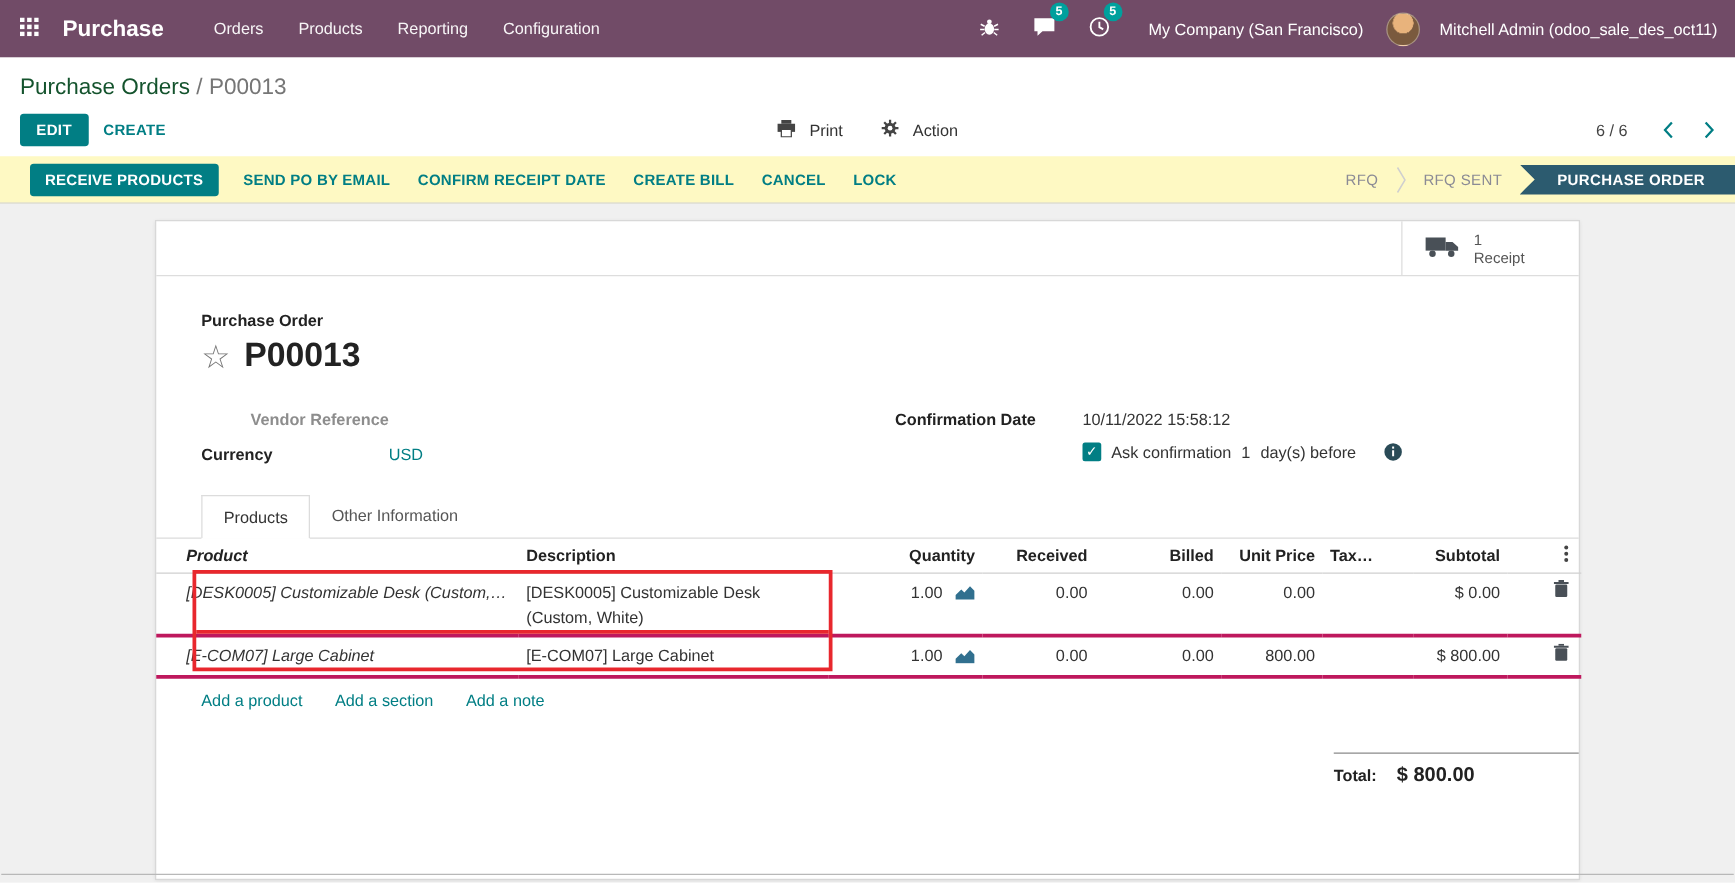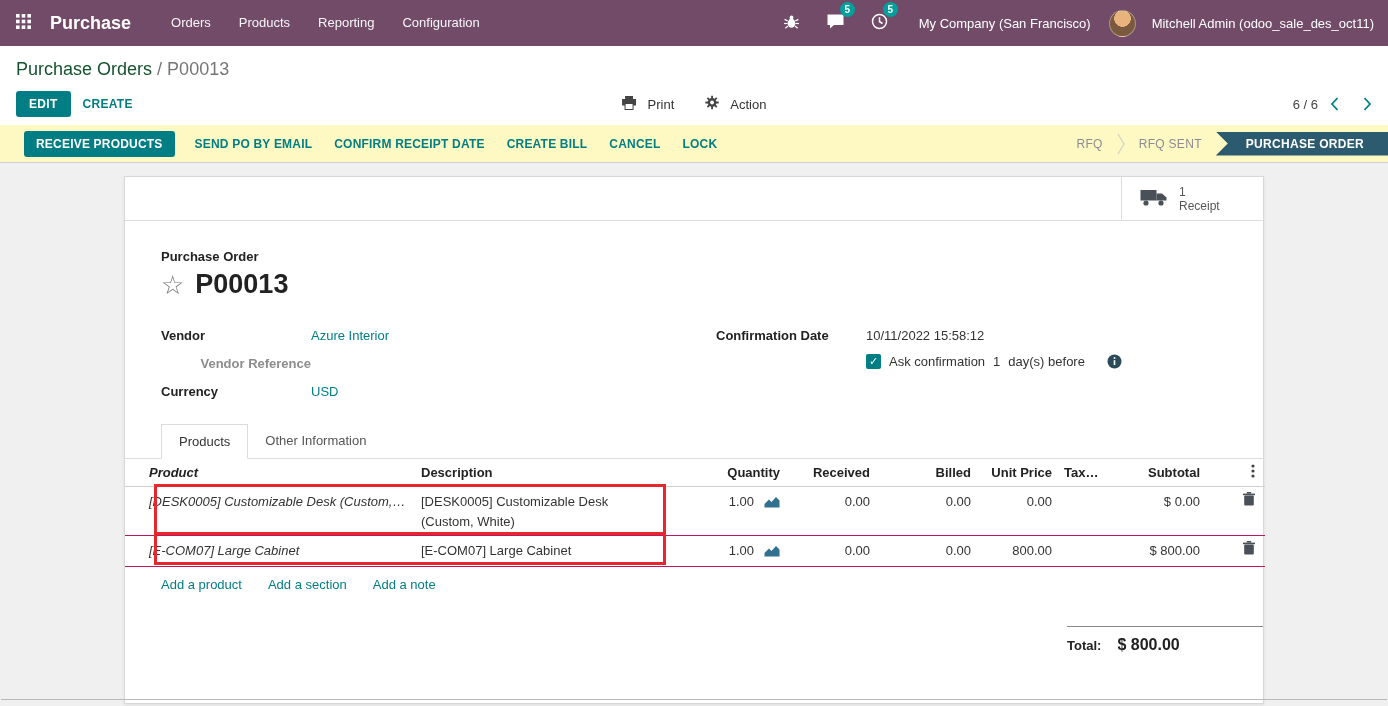--- a/index.html
+++ b/index.html
@@ -37,21 +37,21 @@
   .bc-parent { color: #14532d; cursor: pointer; }
   .bc-sep, .bc-current { color: #767676; }
 
   .buttons-row { display: flex; align-items: center; padding: 9px 16px 8px; position: relative; }
   .btn-primary { background: #017e84; color: #fff; font-size: 12px; font-weight: 700; padding: 6px 13px;
                  border: none; border-radius: 3px; letter-spacing: .3px; cursor: pointer; }
   .btn-flat { background: none; border: none; color: #017e84; font-size: 12px; font-weight: 700;
               padding: 6px 12px; letter-spacing: .3px; cursor: pointer; }
   .center-actions { position: absolute; left: 50%; transform: translateX(-50%); display: flex; gap: 30px; }
   .action-link { display: flex; align-items: center; gap: 11px; font-size: 13px; color: #333; cursor: pointer; }
-  .pager { margin-left: auto; display: flex; align-items: center; gap: 12px; }
+  .pager { margin-left: auto; display: flex; align-items: center; gap: 28px; }
   .pager-count { font-size: 13px; color: #444; }
   .pager-arrows { display: flex; gap: 24px; align-items: center; }
   .pager-arrow { cursor: pointer; display: flex; align-items: center; }
 
   
   .statusbar { background: #fef9c3; border-bottom: 1px solid #d2d2d2; display: flex; align-items: center;
                height: 38px; padding-left: 24px; }
   .sb-buttons { display: flex; align-items: center; gap: 2px; }
   .sb-btn { font-size: 12px; font-weight: 700; letter-spacing: .2px; padding: 6px 10px; color: #017e84;
             background: none; border: none; cursor: pointer; white-space: nowrap; }
@@ -95,21 +95,21 @@
   .tabs { display: flex; padding-left: 36px; border-bottom: 1px solid #dcdcdc; }
   .tab { padding: 9px 17px; font-size: 13px; color: #555; cursor: pointer; }
   .tab.active { border: 1px solid #dcdcdc; border-bottom: 1px solid #fff; margin-bottom: -1px; background: #fff; color: #333; }
 
   .table-wrap { position: relative; }
   table { width: 100%; border-collapse: collapse; table-layout: fixed; font-size: 13px; }
   th { font-weight: 700; color: #222; padding: 5px 6px; border-bottom: 1px solid #cfcfcf; height: 26px;
        text-align: left; white-space: nowrap; overflow: hidden; }
   th.num, td.num { text-align: right; }
   th:first-child, td:first-child { padding-left: 24px; font-style: italic; }
-  td { padding: 5px 6px 3px; border-bottom: 1px solid #be185d; vertical-align: top; line-height: 20px; color: #333; }
+  td { padding: 5px 6px 3px; border-bottom: 3px solid #be185d; vertical-align: top; line-height: 20px; color: #333; }
   td.trunc { white-space: nowrap; overflow: hidden; }
   tr.line-tall td { height: 48px; }
   tr.line-short td { height: 28px; }
   .cell-icon { display: inline-block; margin-left: 10px; vertical-align: -2px; }
   td.actions, th.actions { text-align: right; padding-right: 10px; }
   .trash-btn { cursor: pointer; display: inline-block; }
 
   .hl-box { position: absolute; left: 29px; top: 25px; width: 512px; height: 81px;
             border: 3px solid #e8272d; z-index: 5; pointer-events: none; }
   .hl-div { position: absolute; left: 0; right: 0; top: 45px; border-top: 3px solid #e8272d; }
@@ -294,24 +294,20 @@
     <div class="title-area">
       <div class="doc-type">Purchase Order</div>
       <div class="title-row">
         <span class="star">☆</span>
         <span class="doc-name">P00013</span>
       </div>
     </div>
 
     <div class="fields">
       <div class="fgroup">
-        <div class="frow">
-          <span class="flabel">Vendor</span>
-          <a class="link fvalue">Azure Interior</a>
-        </div>
         <div class="frow">
           <span class="flabel muted">Vendor Reference</span>
           <span class="fvalue"></span>
         </div>
         <div class="frow">
           <span class="flabel">Currency</span>
           <a class="link fvalue">USD</a>
         </div>
       </div>
 

